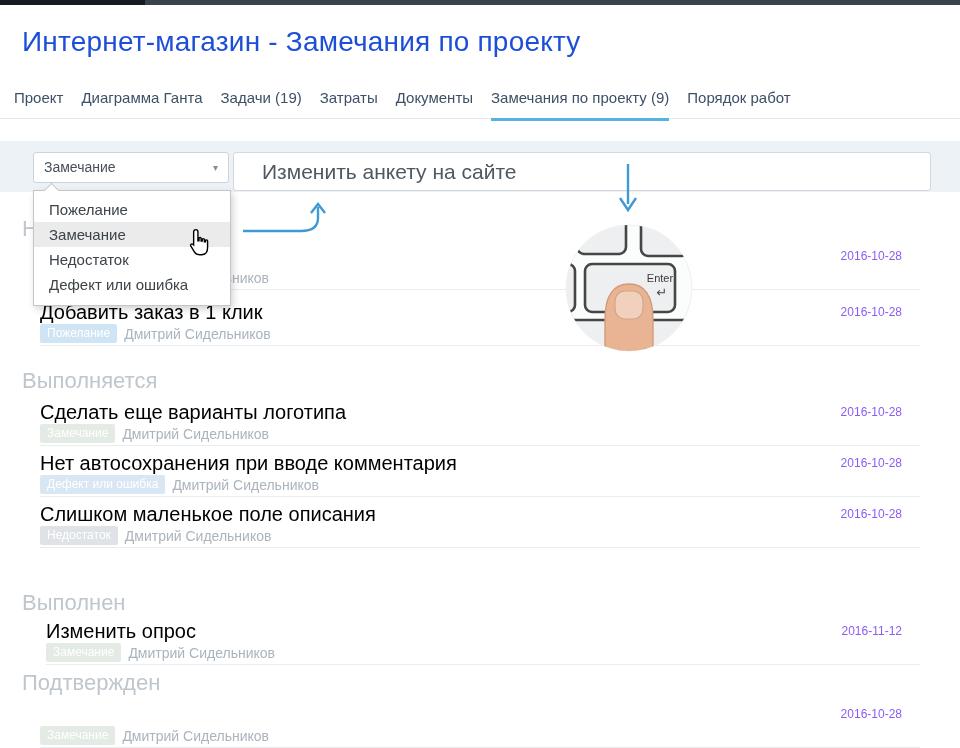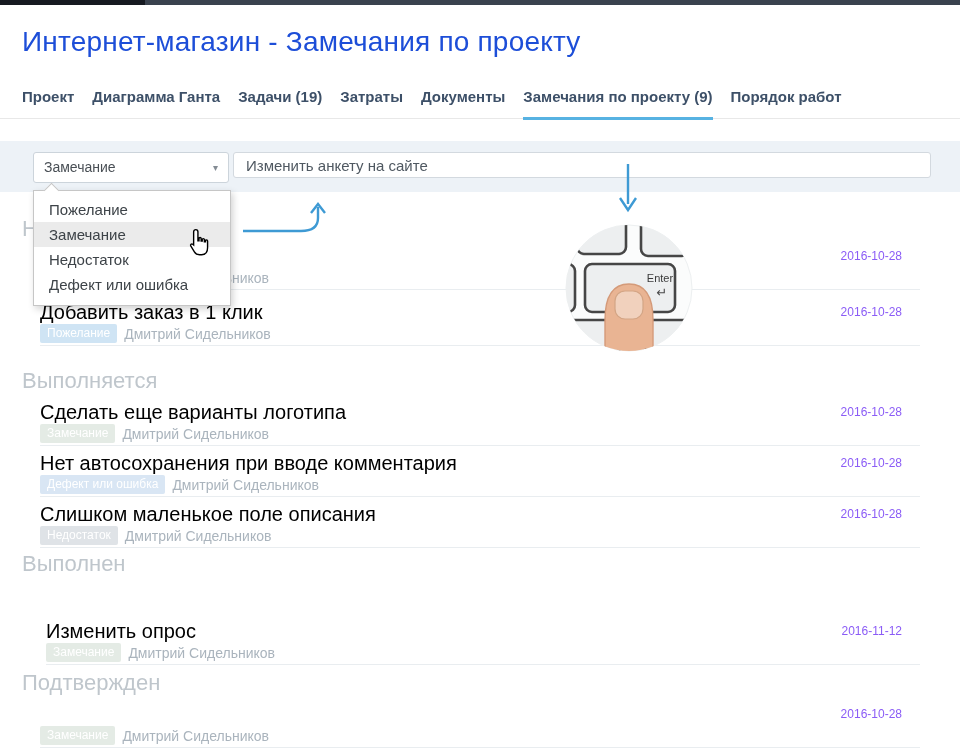--- a/index.html
+++ b/index.html
@@ -8,31 +8,31 @@
     font-family:"Liberation Sans","DejaVu Sans",sans-serif;
   }
   
   .topbar{position:absolute;left:0;top:0;width:960px;height:5px;background:#3a424e;}
   .topbar .seg{position:absolute;left:0;top:0;width:145px;height:5px;background:#161a21;}
 
   .page-title{position:absolute;left:22px;top:26px;font-size:28px;font-weight:300;color:#1d4ed8;letter-spacing:.2px;}
 
   
   .tabs{position:absolute;left:0;top:80px;width:960px;height:39px;border-bottom:1px solid #e8e8e8;
-        display:flex;gap:18px;padding-left:22px;box-sizing:border-box;align-items:flex-end;font-weight:bold;}
+        display:flex;gap:18px;padding-left:14px;box-sizing:border-box;align-items:center;}
   .tab{position:relative;padding-top:9px;font-size:15px;color:#3d5068;cursor:pointer;white-space:nowrap;height:30px;}
   .tab.active::after{content:"";position:absolute;left:0;right:0;bottom:-2px;height:3px;background:#57b2e2;}
 
   
   .toolbar-band{position:absolute;left:0;top:141px;width:960px;height:51px;background:#edf2f7;z-index:1;}
   .type-select{position:absolute;left:33px;top:152px;width:196px;height:31px;background:#fff;border:1px solid #ccd4db;
       border-radius:3px;box-sizing:border-box;font-size:14px;color:#494f55;line-height:29px;padding-left:10px;z-index:2;cursor:pointer;}
   .type-select .caret{position:absolute;right:10px;top:0;line-height:29px;font-size:10px;color:#848c94;}
-  .title-input{position:absolute;left:233px;top:152px;width:698px;height:26px;box-sizing:border-box;background:#fff;
-      border:1px solid #d3d9df;border-radius:3px;font-size:15px;color:#4f5861;padding:0 12px;z-index:2;outline:none;
+  .title-input{position:absolute;left:233px;top:152px;width:698px;height:39px;box-sizing:border-box;background:#fff;
+      border:1px solid #d3d9df;border-radius:3px;font-size:21px;color:#4f5861;padding:0 28px;z-index:2;outline:none;
       font-family:"Liberation Sans","DejaVu Sans",sans-serif;}
 
   
   .dropdown{position:absolute;left:33px;top:190px;width:198px;background:#fff;border:1px solid #c6c6c6;
       box-shadow:2px 3px 7px rgba(0,0,0,.18);z-index:10;padding:6px 0 8px 0;box-sizing:border-box;}
   .dropdown::before{content:"";position:absolute;top:-6px;left:12px;width:10px;height:10px;background:#fff;
       border-left:1px solid #c6c6c6;border-top:1px solid #c6c6c6;transform:rotate(45deg);}
   .dd-option{height:25px;line-height:25px;padding-left:15px;font-size:15px;color:#3d4348;cursor:pointer;}
   .dd-option.highlighted{background:#ebebeb;}
 
@@ -117,21 +117,21 @@
       <div class="row-date">2016-10-28</div>
     </div>
     <div class="issue-row" style="top: 505px;">
       <div class="row-title">Слишком маленькое поле описания</div>
       <div class="row-meta">
         <span class="badge" style="background: rgb(223, 227, 231); color: rgb(255, 255, 255);">Недостаток</span>
         <span class="row-author">Дмитрий Сидельников</span>
       </div>
       <div class="row-date">2016-10-28</div>
     </div>
-    <div class="section-header" style="top: 551px;">Выполнен</div>
+    <div class="section-header" style="top: 590px;">Выполнен</div>
     <div class="issue-row" style="top: 622px; margin-left: 6px;">
       <div class="row-title">Изменить опрос</div>
       <div class="row-meta">
         <span class="badge" style="background: rgb(228, 235, 229); color: rgb(255, 255, 255);">Замечание</span>
         <span class="row-author">Дмитрий Сидельников</span>
       </div>
       <div class="row-date">2016-11-12</div>
     </div>
     <div class="section-header" style="top: 670px;">Подтвержден</div>
     <div class="issue-row" style="top: 705px;">

